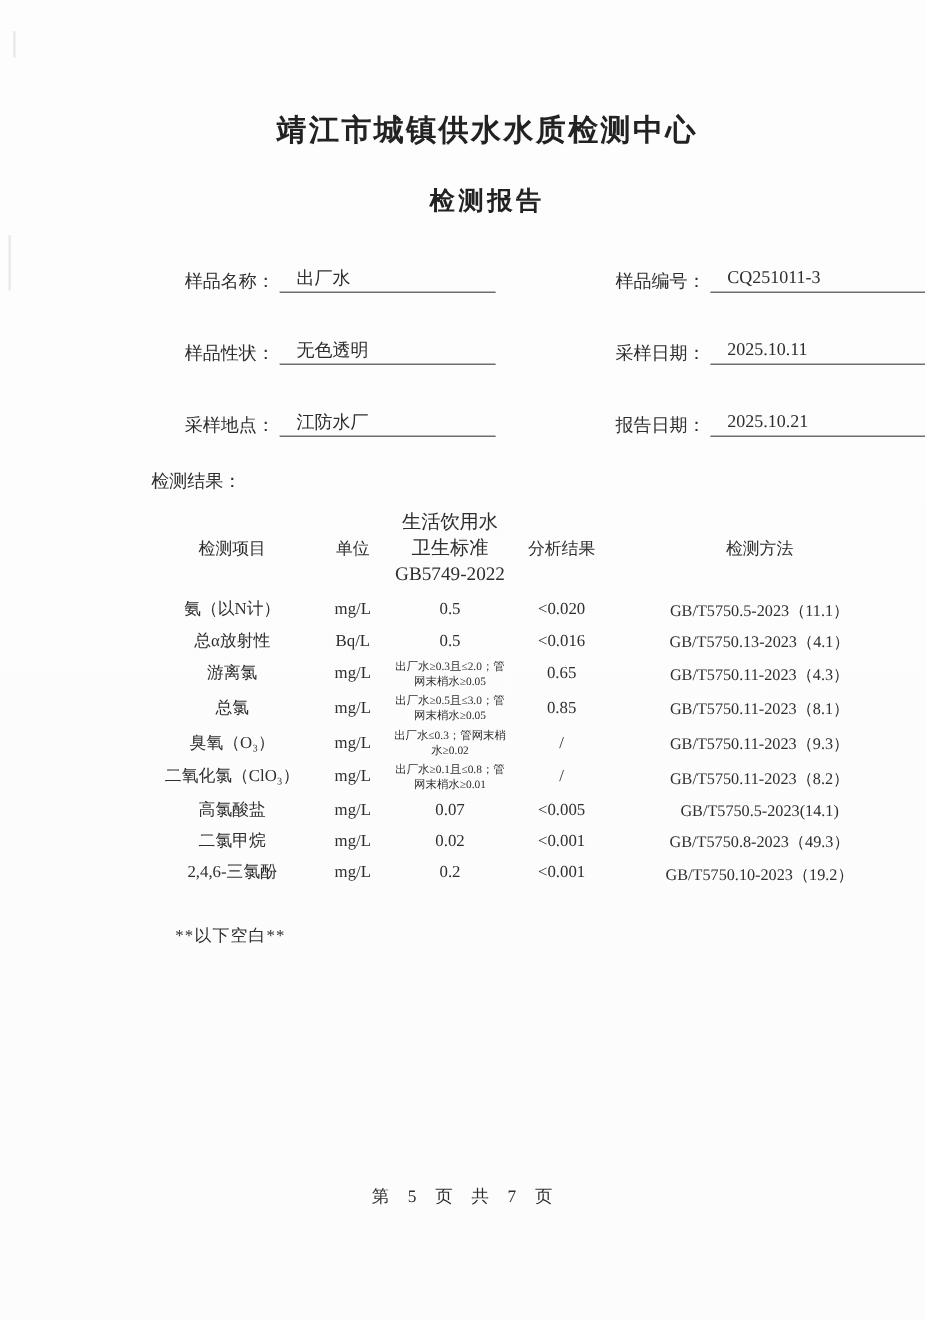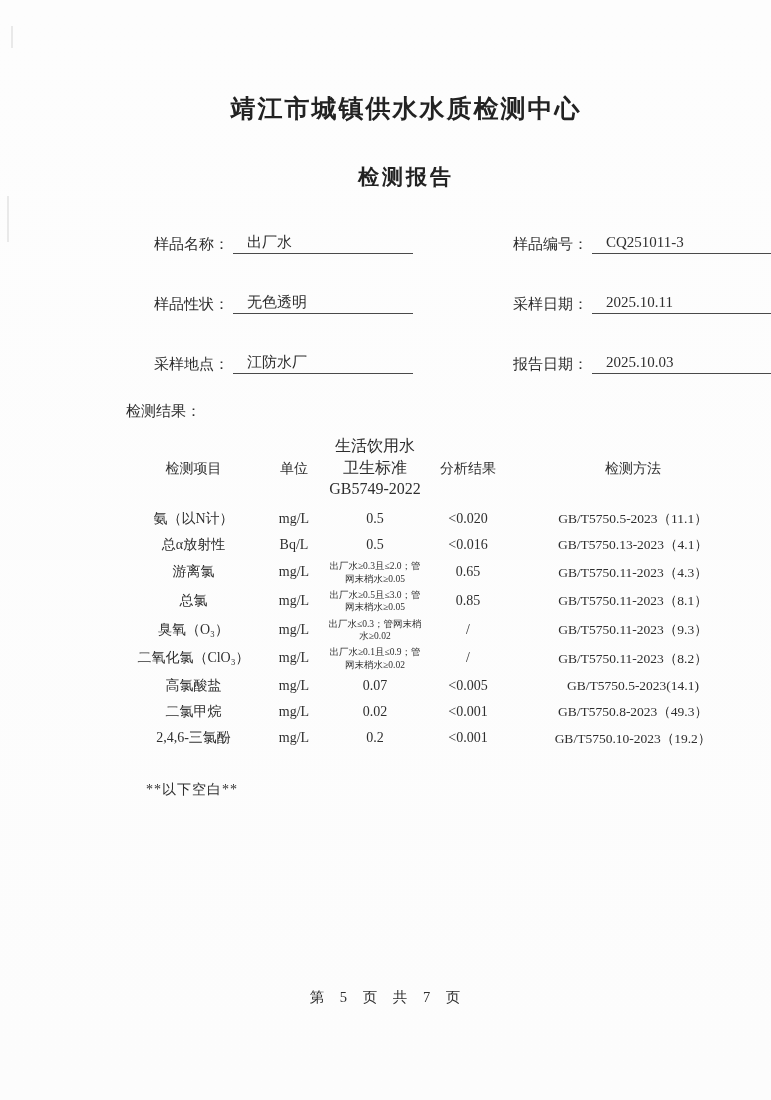--- a/index.html
+++ b/index.html
@@ -26,21 +26,21 @@
 
   .title {
     padding-top: 92px;
     text-align: center;
     font-size: 25px;
     font-weight: 600;
     letter-spacing: 2px;
     color: #222;
   }
   .subtitle {
-    margin-top: 38px;
+    margin-top: 28px;
     text-align: center;
     font-size: 21px;
     font-weight: 600;
     letter-spacing: 3px;
     color: #222;
   }
 
   .info {
     margin: 42px 40px 0 113px;
     display: grid;
@@ -136,21 +136,21 @@
     <div class="field">
       <span class="lbl">采样日期：</span>
       <span class="val">2025.10.11</span>
     </div>
     <div class="field">
       <span class="lbl">采样地点：</span>
       <span class="val">江防水厂</span>
     </div>
     <div class="field">
       <span class="lbl">报告日期：</span>
-      <span class="val">2025.10.03</span>
+      <span class="val">2025.10.21</span>
     </div>
   </div>
 
   <div class="results-label">检测结果：</div>
 
   <table class="results">
     <colgroup>
       <col class="c-item">
         <col class="c-unit">
         <col class="c-std">
@@ -198,21 +198,21 @@
       <tr>
         <td>臭氧（O₃）</td>
         <td>mg/L</td>
         <td class="std-small">出厂水≤0.3；管网末梢水≥0.02</td>
         <td>/</td>
         <td class="mth">GB/T5750.11-2023（9.3）</td>
       </tr>
       <tr>
         <td>二氧化氯（ClO₃）</td>
         <td>mg/L</td>
-        <td class="std-small">出厂水≥0.1且≤0.9；管网末梢水≥0.02</td>
+        <td class="std-small">出厂水≥0.1且≤0.8；管网末梢水≥0.01</td>
         <td>/</td>
         <td class="mth">GB/T5750.11-2023（8.2）</td>
       </tr>
       <tr>
         <td>高氯酸盐</td>
         <td>mg/L</td>
         <td>0.07</td>
         <td>&lt;0.005</td>
         <td class="mth">GB/T5750.5-2023(14.1)</td>
       </tr>

